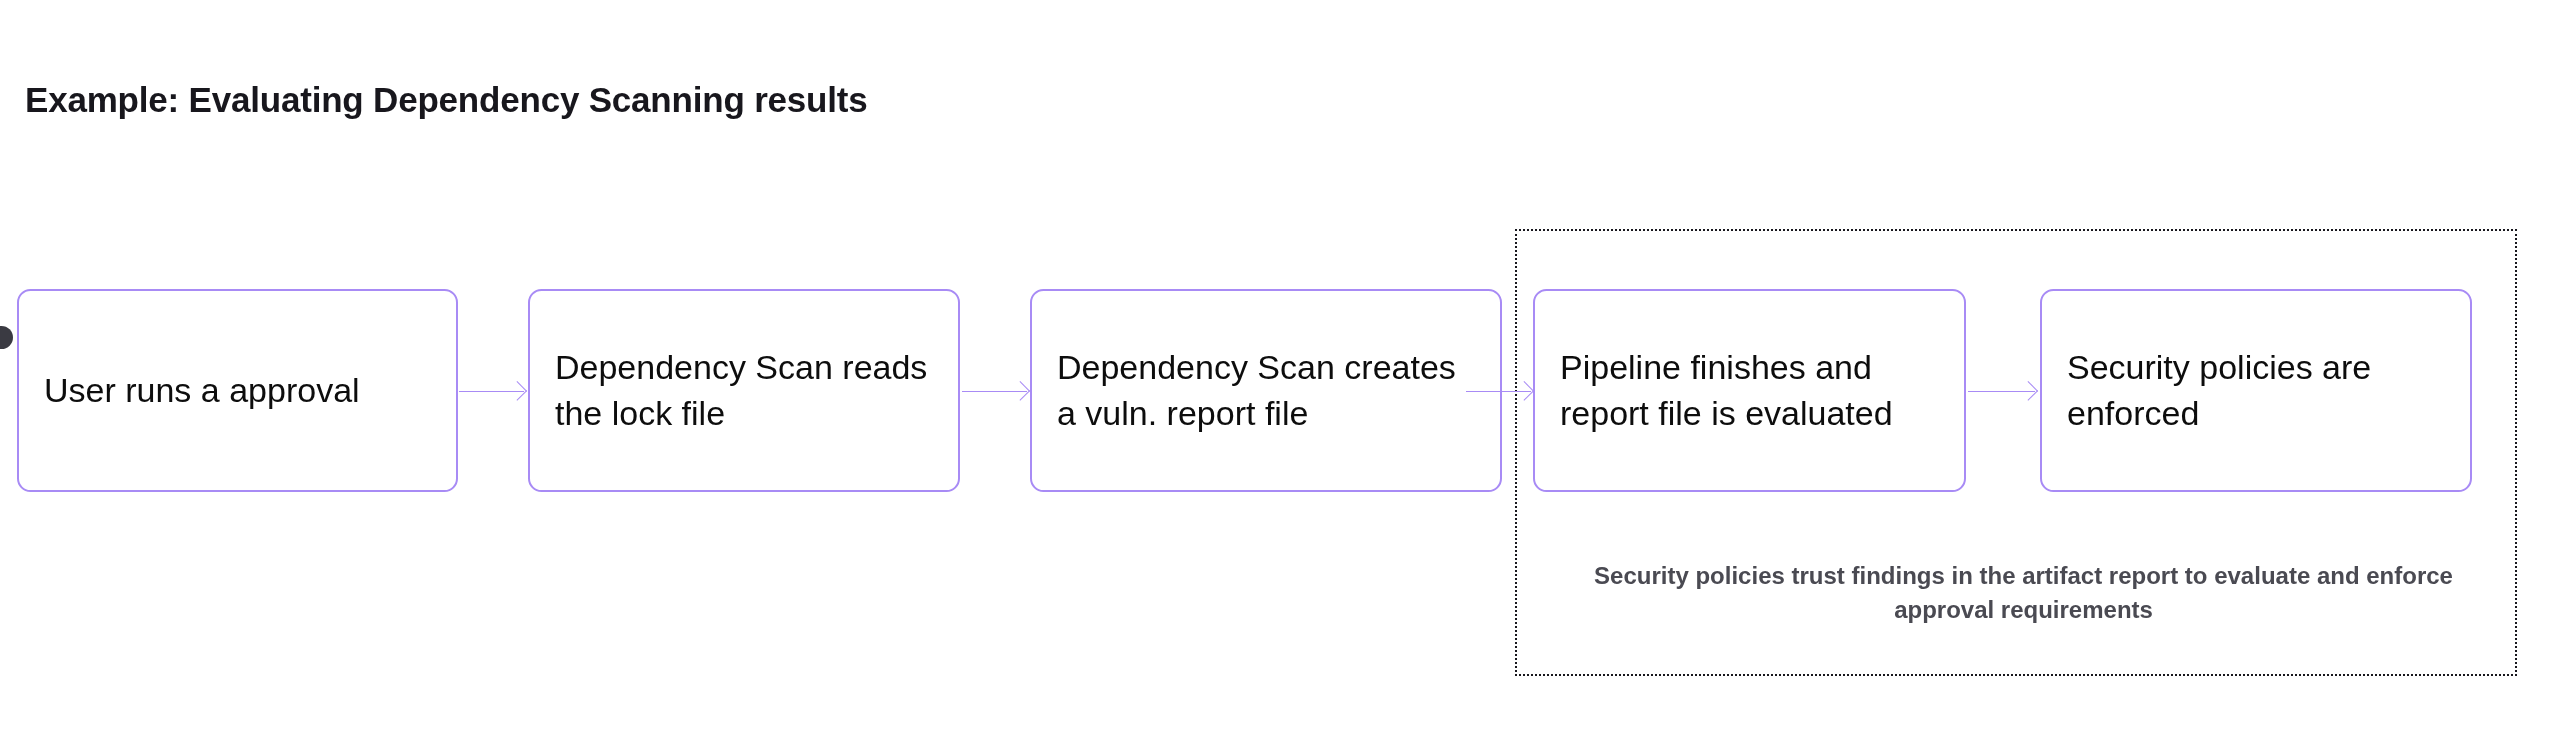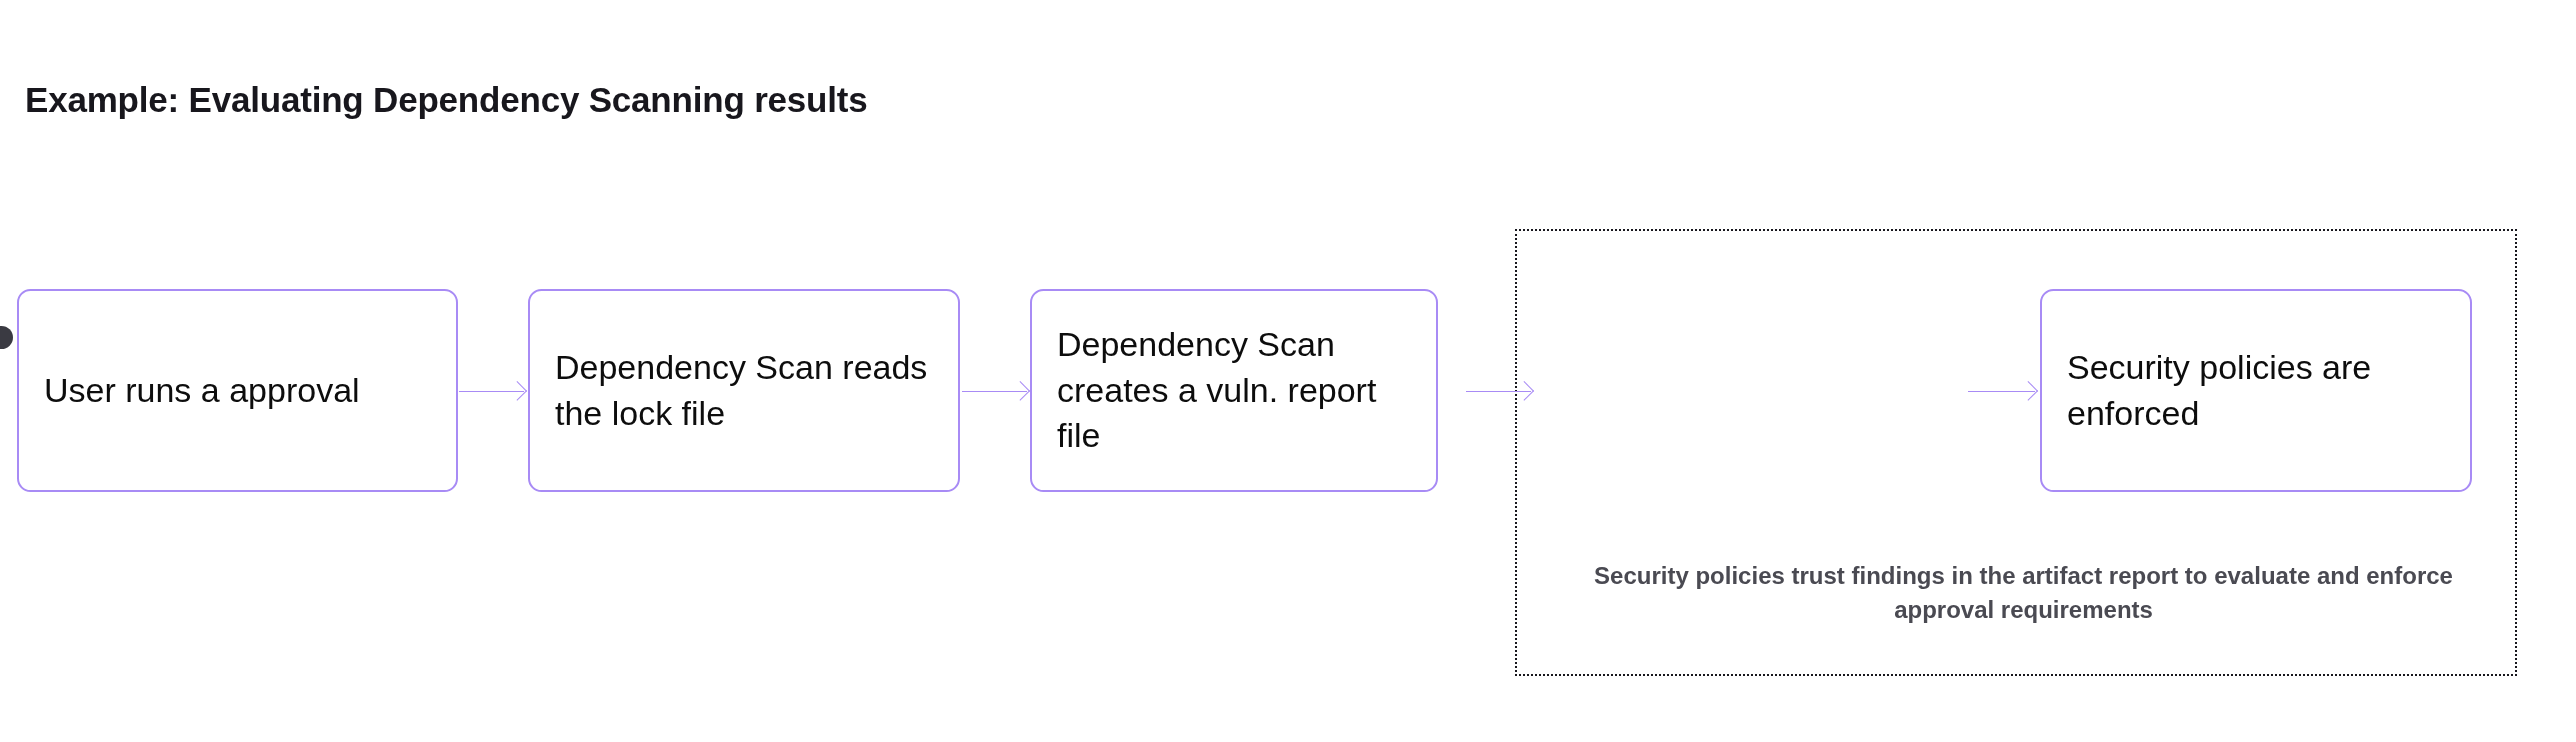--- a/index.html
+++ b/index.html
@@ -59,21 +59,21 @@
   }
   .flow-box .box-label {
     font-size: 34px;
     line-height: 1.34;
     color: #0d0d0d;
     font-weight: normal;
   }
 
   #box-1 { left: 17px;   width: 441px; }
   #box-2 { left: 528px;  width: 432px; }
-  #box-3 { left: 1030px; width: 408px; }
+  #box-3 { left: 1030px; width: 472px; }
   #box-4 { left: 1533px; width: 433px; }
   #box-5 { left: 2040px; width: 432px; }
 
   
   .connector {
     position: absolute;
     top: 379px;
     height: 25px;
   }
   .connector .line {
@@ -153,20 +153,23 @@
 
   <div class="flow-box" id="box-3">
     <span class="box-label">Dependency Scan creates a vuln. report file</span>
   </div>
 
   <div class="connector" id="conn-3">
     <span class="line"></span>
     <span class="head"></span>
   </div>
 
+  <div class="flow-box" id="box-4">
+    <span class="box-label">Pipeline finishes and report file is evaluated</span>
+  </div>
 
   <div class="connector" id="conn-4">
     <span class="line"></span>
     <span class="head"></span>
   </div>
 
   <div class="flow-box" id="box-5">
     <span class="box-label">Security policies are enforced</span>
   </div>
 

